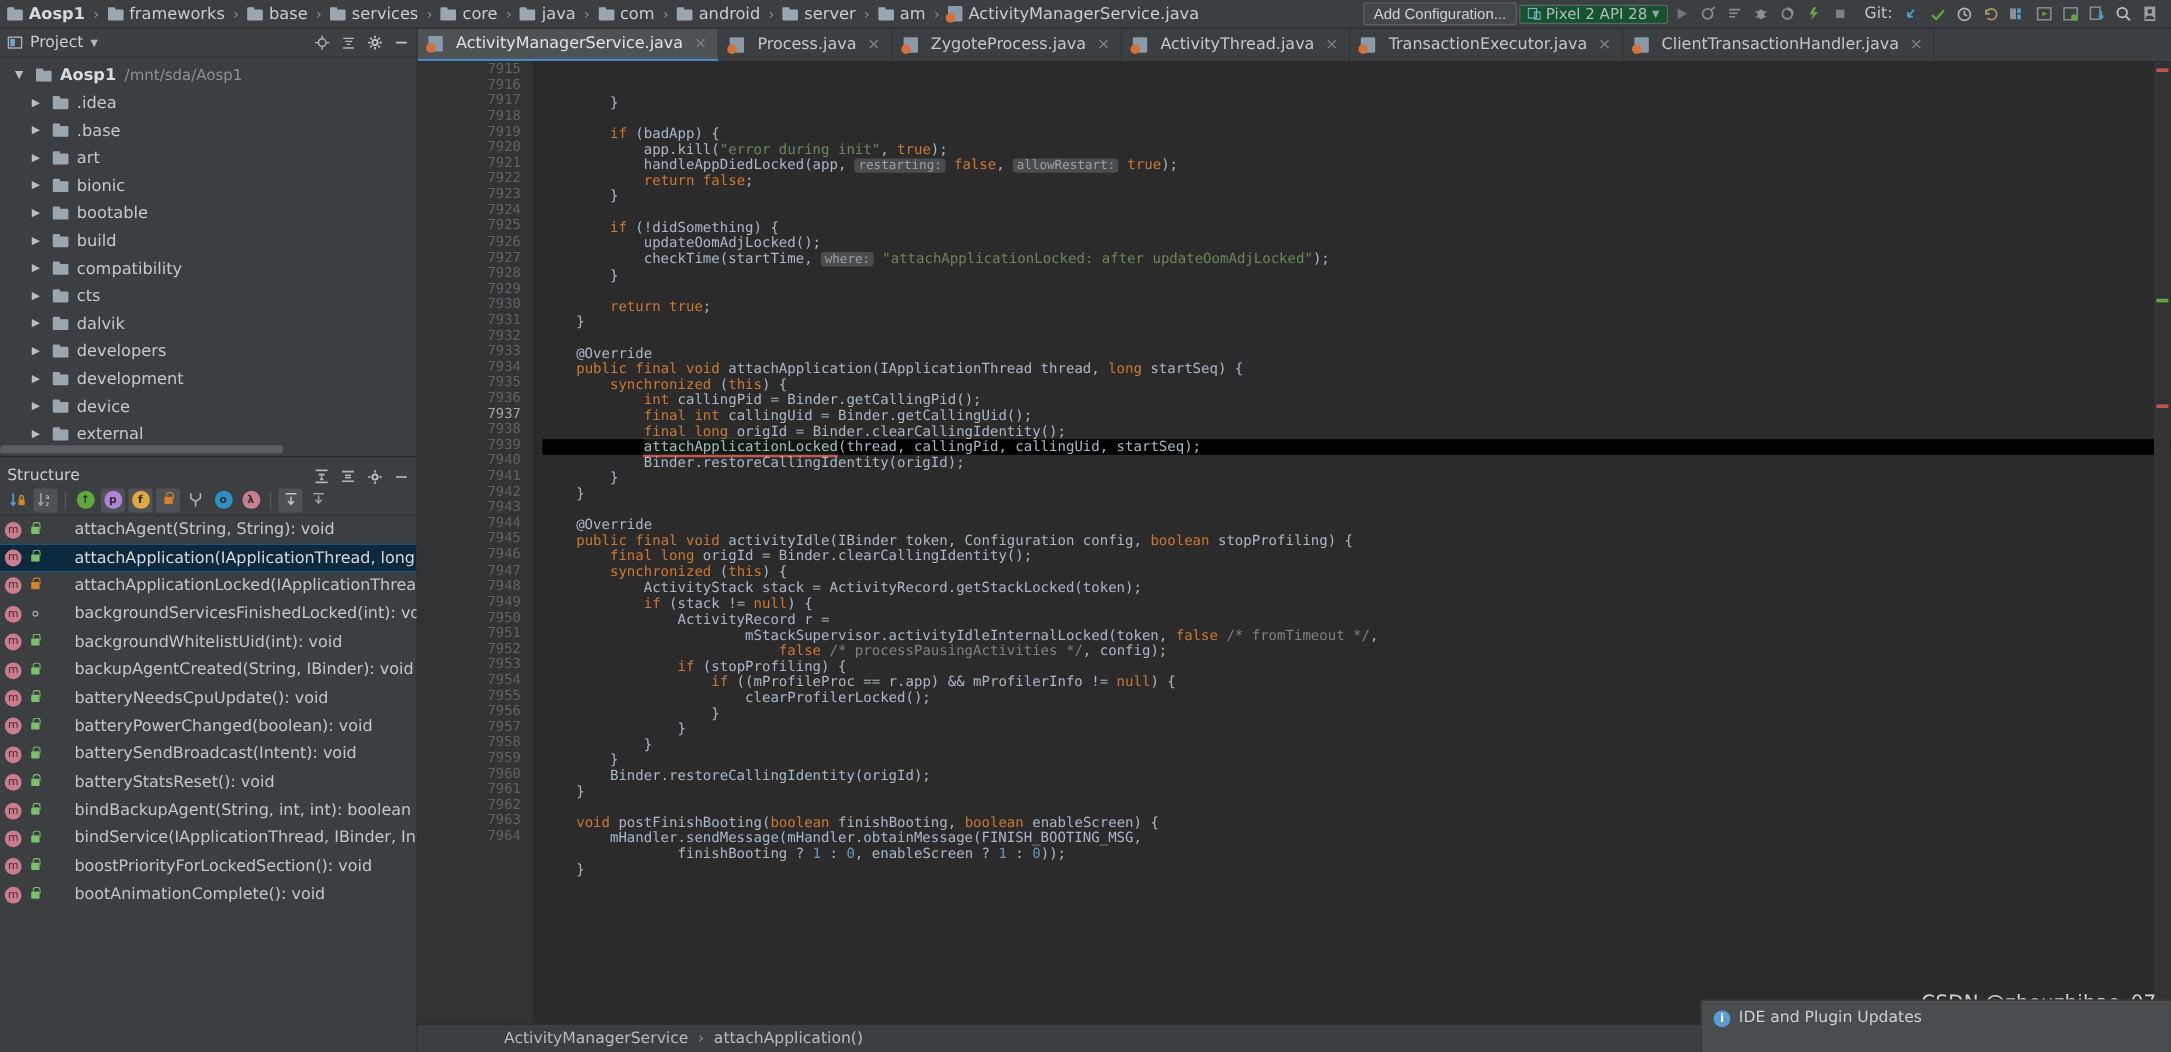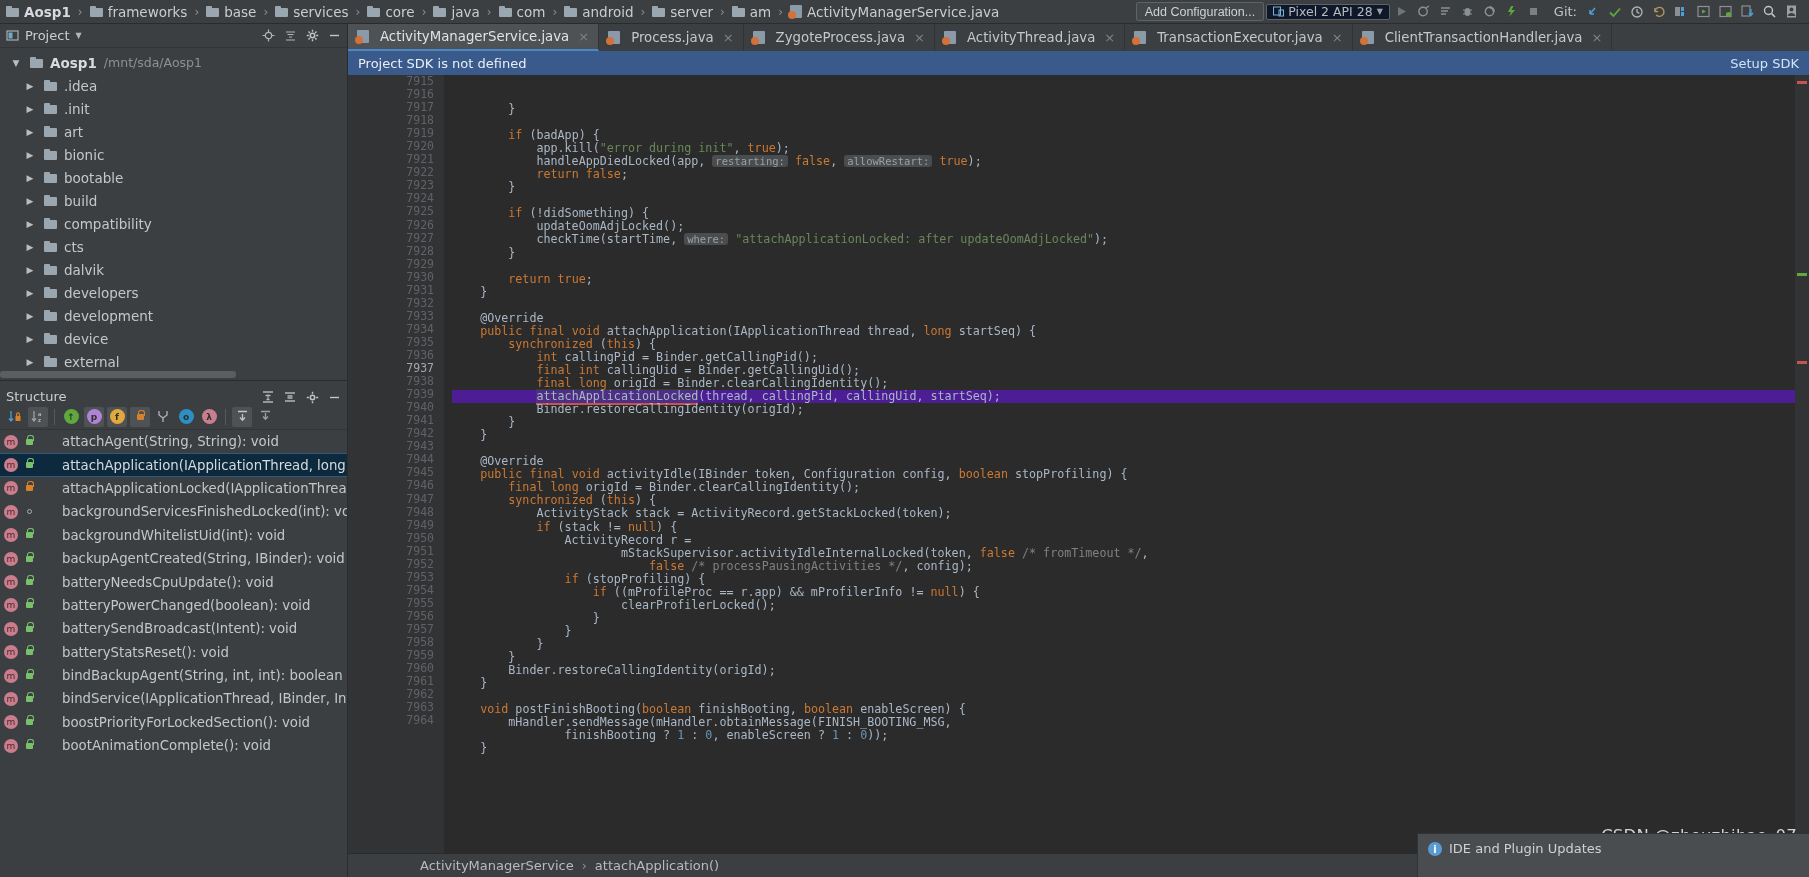--- a/index.html
+++ b/index.html
@@ -40,21 +40,21 @@
   .java-ico::after{
     content:""; position:absolute; left:-2px; bottom:-1px; width:8px; height:8px;
     border-radius:50%; background:#d4703a;
   }
   .topbar-right { margin-left: auto; display: flex; align-items: center; gap: 2px; padding-right: 4px; }
   .btn-outline {
     border: 1px solid #5e6366; background: #43474a; color: #cdd2d5;
     padding: 1px 8px; font-size: 12.5px; border-radius: 2px; height: 19px; line-height: 16px;
   }
   .device-sel {
-    border: 1px solid #5e6366; background: #0f172a; color: #b5babd;
+    border: 1px solid #5e6366; background: #14532d; color: #b5babd;
     padding: 1px 6px; font-size: 12.5px; border-radius: 2px; height: 16px;
     display:flex; align-items:center; gap:4px;
   }
   .tool-ico { width: 20px; height: 20px; display: inline-flex; align-items: center; justify-content: center; }
   .git-label { color: #c0c5c8; font-size: 13px; margin: 0 4px 0 8px; }
 
   
   .body { flex: 1 1 auto; display: flex; min-height: 0; }
 
   
@@ -137,21 +137,21 @@
     border: 1px solid #6d7174; color: #8d9295; font-size: 8px; line-height: 7px; text-align:center;
   }
   .foldline { position: absolute; right: -24px; top: 0; width: 1px; height: 13.05px; background: #4e5153; }
 
   .code {
     flex: 1 1 auto; position: relative; overflow: hidden; background: #2b2b2b;
     font-family: "DejaVu Sans Mono", "Liberation Mono", monospace; font-size: 11.7px;
     padding-left: 8px; white-space: pre;
   }
   .cl { height: 13.05px; line-height: 13.05px; color: #a9b7c6; white-space: pre; }
-  .cl.cur { background: #4c1d95; }
+  .cl.cur { background: #000000; }
   .kw { color: #cc7832; }
   .str { color: #6a8759; }
   .num { color: #6897bb; }
   .cmt { color: #808080; }
   .hint {
     background: #4a4d4f; color: #9d9fa1; border-radius: 3px; padding: 0 3px; font-size: 10.5px;
   }
   .errl { border-bottom: 2px solid #c75450; background: rgba(80,120,80,0.22); }
 
   .markers { position: absolute; right: 0; top: 0; width: 14px; height: 100%; background: #313335; }
@@ -405,21 +405,21 @@
               <span class="tree-path">/mnt/sda/Aosp1</span>
             </div>
             <div class="tree-row">
               <span class="arrow" style="margin-left: 14px;">▶</span>
               <span class="folder-ico" style="margin-left: 6px;"></span>
               <span class="tree-label">.idea</span>
             </div>
             <div class="tree-row">
               <span class="arrow" style="margin-left: 14px;">▶</span>
               <span class="folder-ico" style="margin-left: 6px;"></span>
-              <span class="tree-label">.init</span>
+              <span class="tree-label">.base</span>
             </div>
             <div class="tree-row">
               <span class="arrow" style="margin-left: 14px;">▶</span>
               <span class="folder-ico" style="margin-left: 6px;"></span>
               <span class="tree-label">art</span>
             </div>
             <div class="tree-row">
               <span class="arrow" style="margin-left: 14px;">▶</span>
               <span class="folder-ico" style="margin-left: 6px;"></span>
               <span class="tree-label">bionic</span>
@@ -687,24 +687,20 @@
               <span class="tab-x">×</span>
             </div>
             <div class="tab">
               <span class="java-ico"></span>
               <span>ClientTransactionHandler.java</span>
               <span class="tab-x">×</span>
             </div>
           </div>
       </div>
 
-      <div class="sdkbar">
-        <span>Project SDK is not defined</span>
-        <a class="sdk-link" href="#">Setup SDK</a>
-      </div>
 
       <div class="editor-wrap">
         <div class="gutter">
           <div id="gutter-mount">
               <div class="gut-row">7915<span class="fold">⌵</span></div>
               <div class="gut-row">7916<span class="foldline"></span></div>
               <div class="gut-row">7917<span class="fold">−</span></div>
               <div class="gut-row">7918<span class="foldline"></span></div>
               <div class="gut-row">7919<span class="foldline"></span></div>
               <div class="gut-row">7920<span class="foldline"></span></div>

